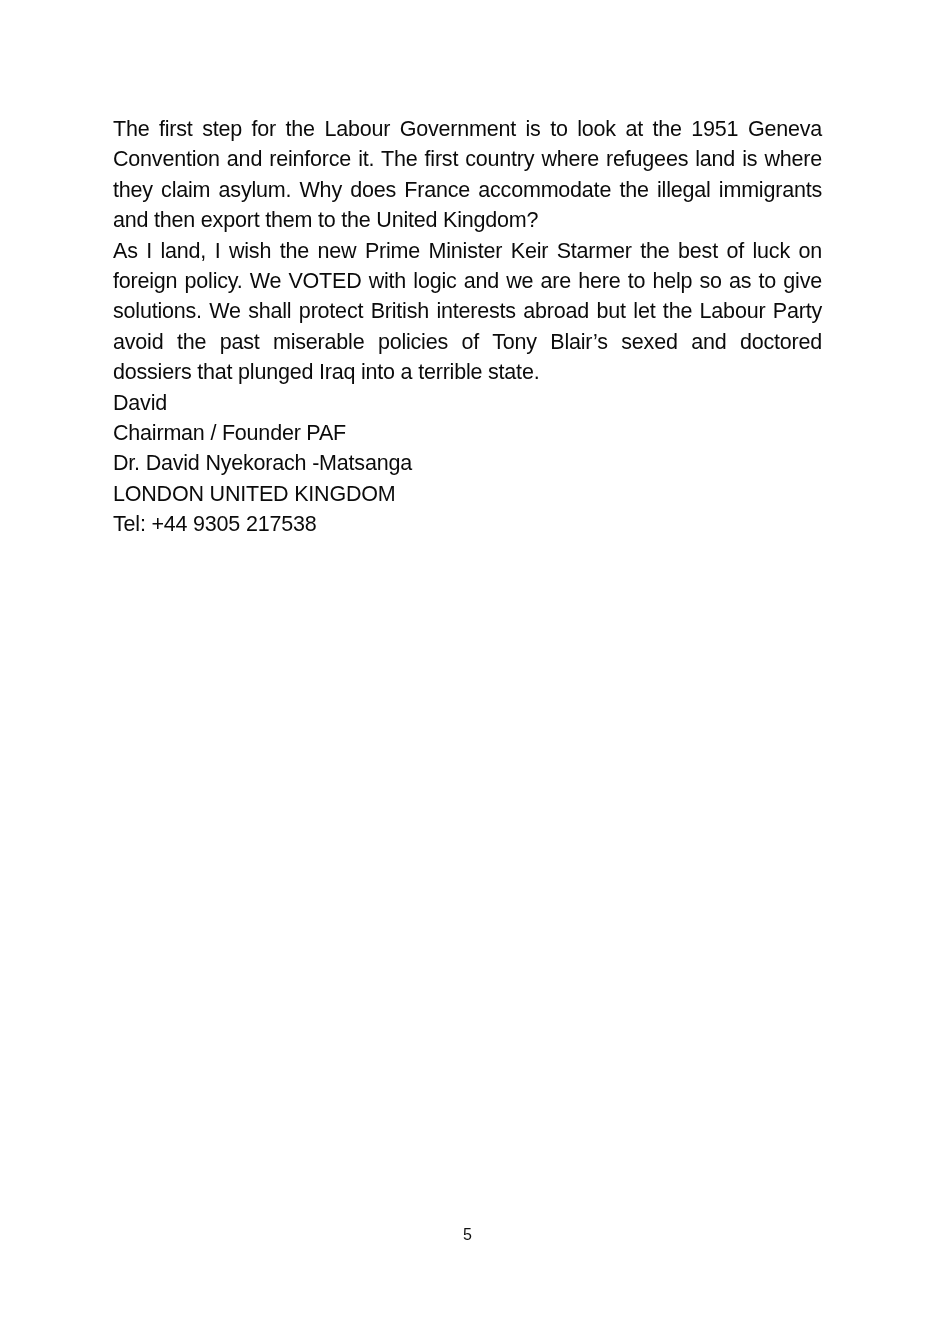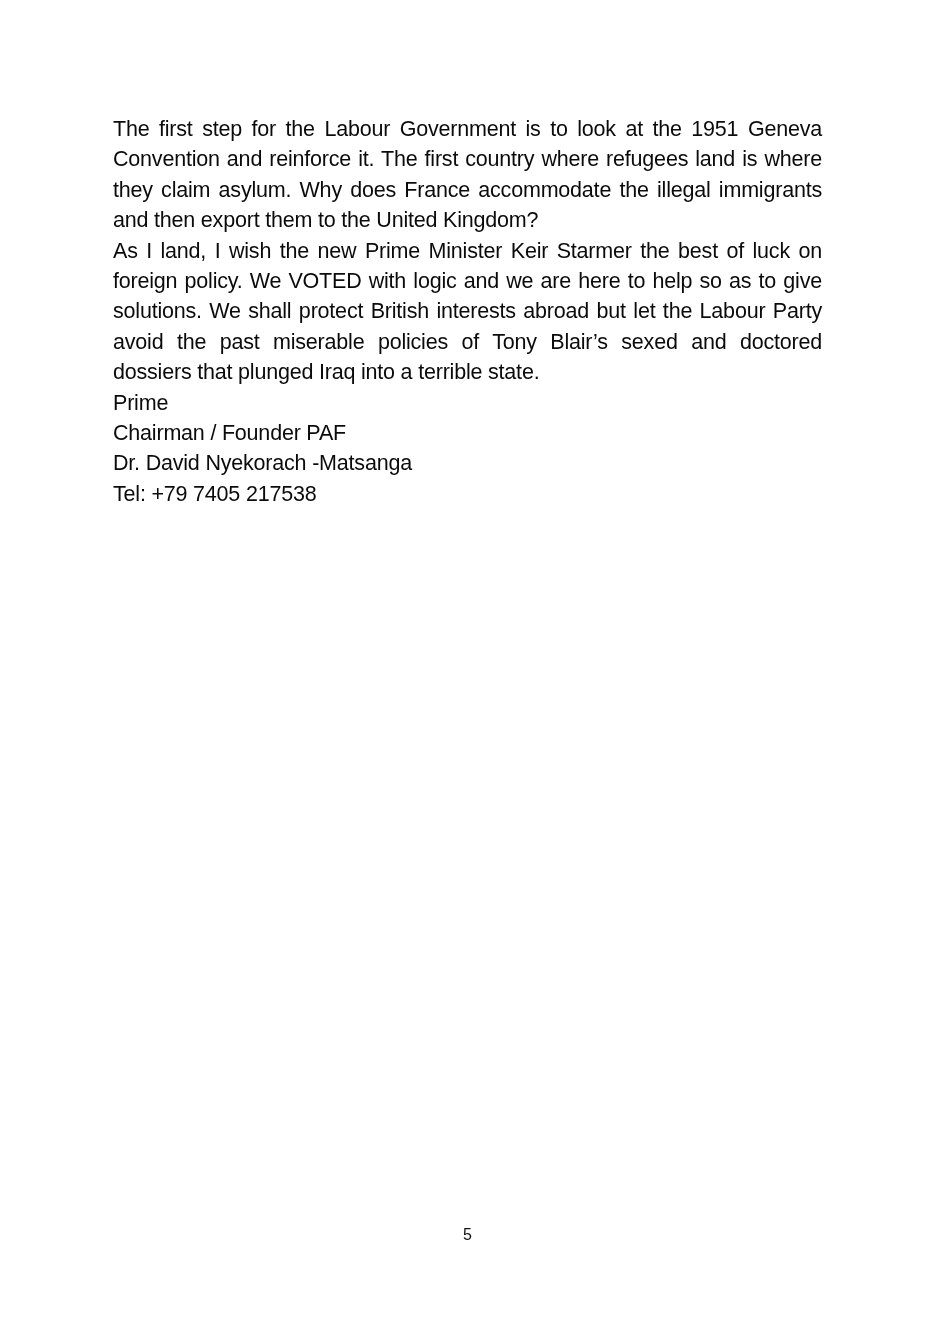--- a/index.html
+++ b/index.html
@@ -47,26 +47,27 @@
 </style>
 </head>
 <body>
 
 <div class="page">
 
   <p class="body-paragraph">The first step for the Labour Government is to look at the 1951 Geneva Convention and reinforce it. The first country where refugees land is where they claim asylum. Why does France accommodate the illegal immigrants and then export them to the United Kingdom?</p>
 
   <p class="body-paragraph gap-para2">As I land, I wish the new Prime Minister Keir Starmer the best of luck on foreign policy. We VOTED with logic and we are here to help so as to give solutions. We shall protect British interests abroad but let the Labour Party avoid the past miserable policies of Tony Blair’s sexed and doctored dossiers that plunged Iraq into a terrible state.</p>
 
-  <p class="gap-block">Prime</p>
+  <p class="gap-block">David</p>
 
   <p class="gap-block">Chairman / Founder PAF</p>
 
   <p class="gap-block">Dr. David Nyekorach -Matsanga</p>
 
 
 
+  <p class="gap-line">LONDON UNITED KINGDOM</p>
 
-  <p class="gap-line">Tel: +79 7405 217538</p>
+  <p class="gap-line">Tel: +44 9305 217538</p>
 
   <div class="page-number">5</div>
 
 </div>
 
 </body></html>

